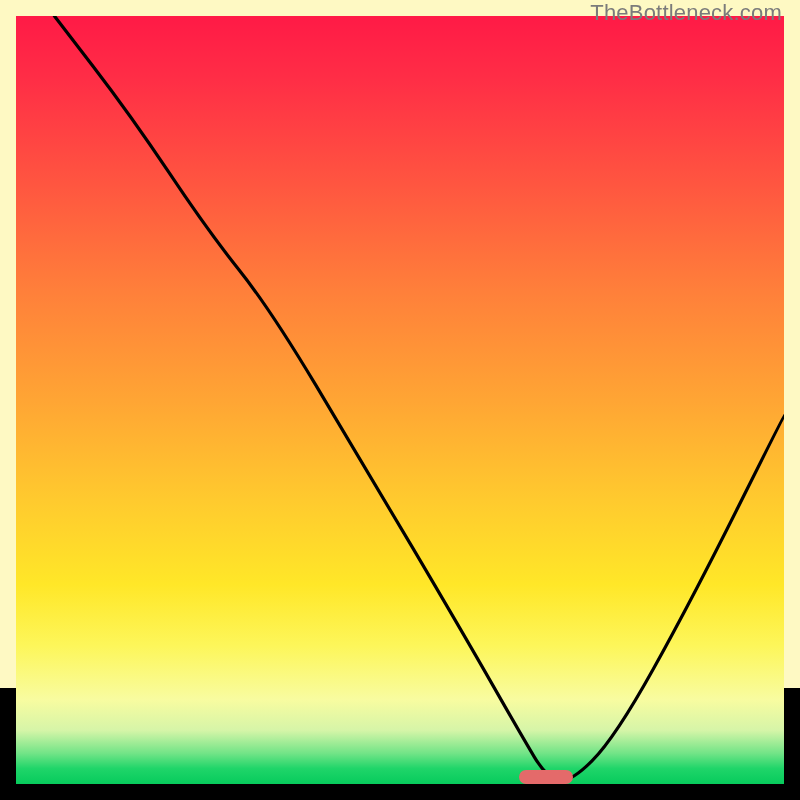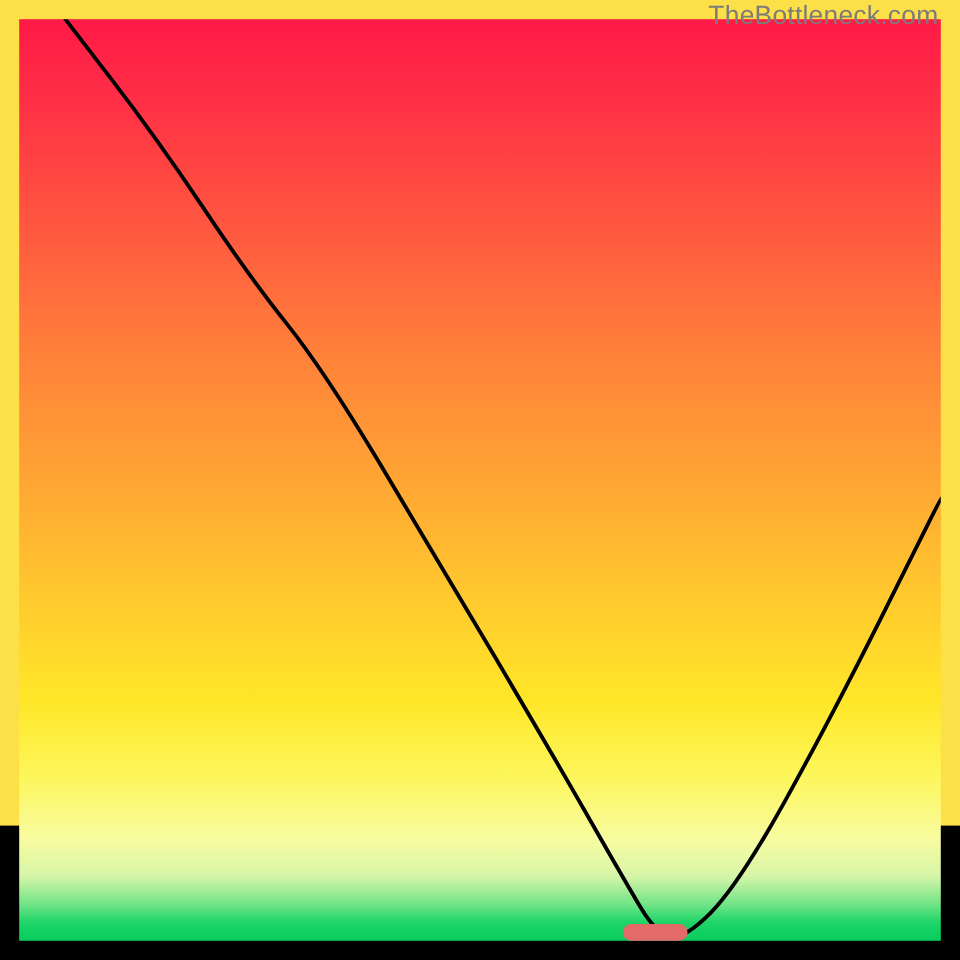--- a/index.html
+++ b/index.html
@@ -8,21 +8,21 @@
     width: 800px;
     height: 800px;
     background: #000;
     font-family: Arial, Helvetica, sans-serif;
     overflow: hidden;
   }
   .outer {
     position: relative;
     width: 800px;
     height: 688px;
-    background: #fde047;
+    background: #fef9c3;
     text-decoration: underline;
   }
   .plot {
     position: absolute;
     left: 16px;
     top: 16px;
     width: 768px;
     height: 768px;
     
     background: linear-gradient(

